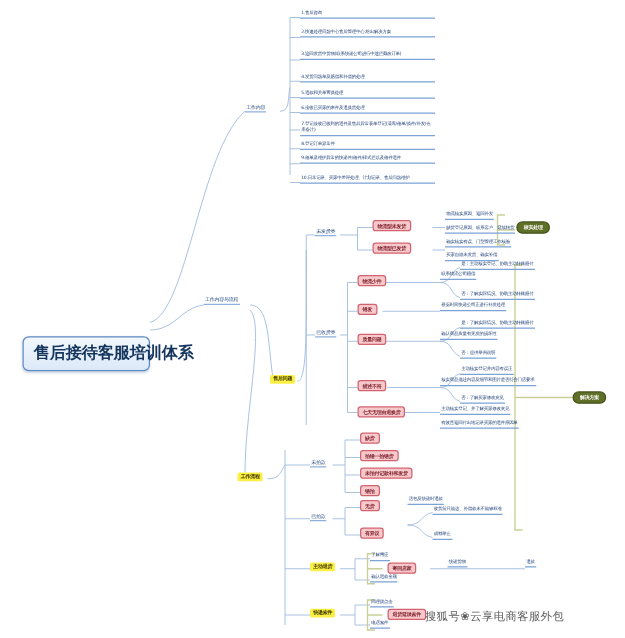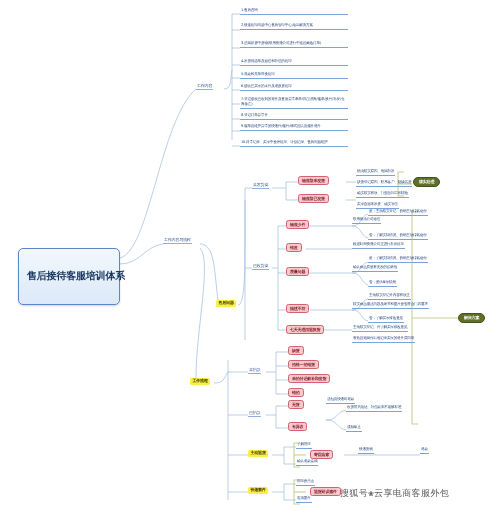--- a/index.html
+++ b/index.html
@@ -11,23 +11,24 @@
   #canvas{position:absolute;inset:0;width:500px;height:510px;}
   svg.links{position:absolute;left:0;top:0;width:500px;height:510px;pointer-events:none;}
 
   .node{position:absolute;box-sizing:border-box;white-space:nowrap;
         line-height:1.05;letter-spacing:-0.2px;}
 
   
   .root{
     background:linear-gradient(#f2f7fd,#dce9f8);
     border:1.4px solid #5b87c4;border-radius:5px;
-    color:#15355e;font-size:10px;font-weight:bold;
-    padding:22px 8px;text-align:center;
+    color:#15355e;font-size:13px;font-weight:bold;
+    padding:6px 8px;text-align:center;
     box-shadow:0 1px 2px rgba(40,80,140,.25);
+    margin-top:21px;
   }
   
   .leaf{
     color:#22437a;font-size:3.6px;
     border-bottom:.7px solid #7ba3d6;
     padding:0 1px 1.2px 1px;
   }
   .leaf.w2{white-space:normal;line-height:1.35;}
   
   .blabel{
@@ -47,21 +48,21 @@
     padding:1.4px 2.5px;text-align:center;
   }
   
   .olive{
     background:#5e6f27;border:.8px solid #46541c;border-radius:6px;
     color:#ffffff;font-size:4px;font-weight:bold;
     padding:2px 5px;text-align:center;
   }
   .watermark{
     position:absolute;color:#5a5a5a;font-size:9px;letter-spacing:.4px;
-    font-family:Liberation Mono, monospace;
+    font-family:Liberation Serif, serif;
   }
 </style>
 </head>
 <body>
 
 <div id="canvas">
 
   <svg class="links" viewBox="0 0 500 510">
     <g fill="none" stroke="#9db9de" stroke-width="0.7">
 

